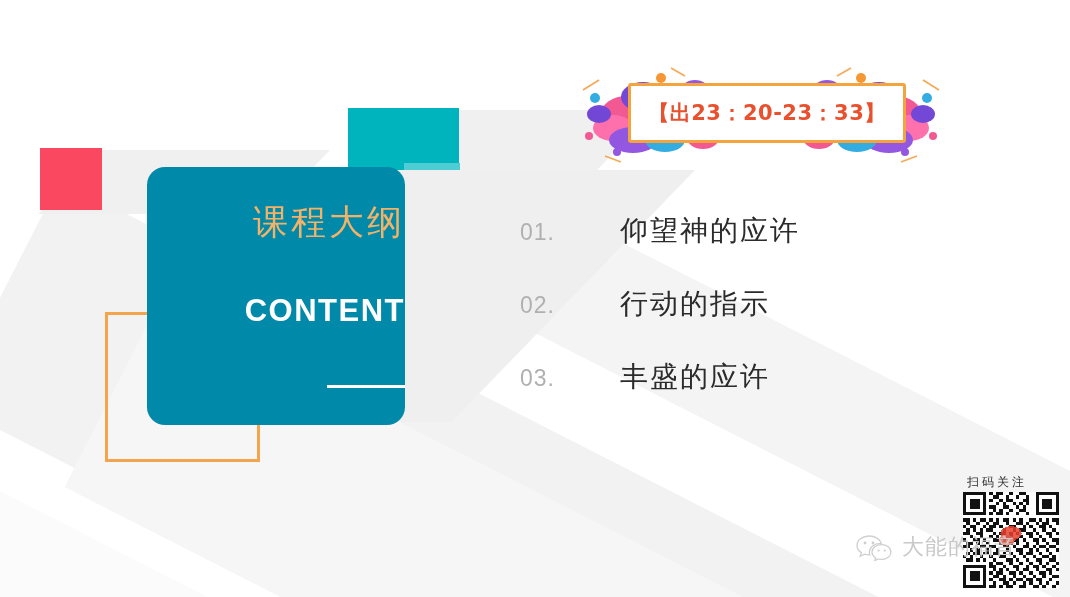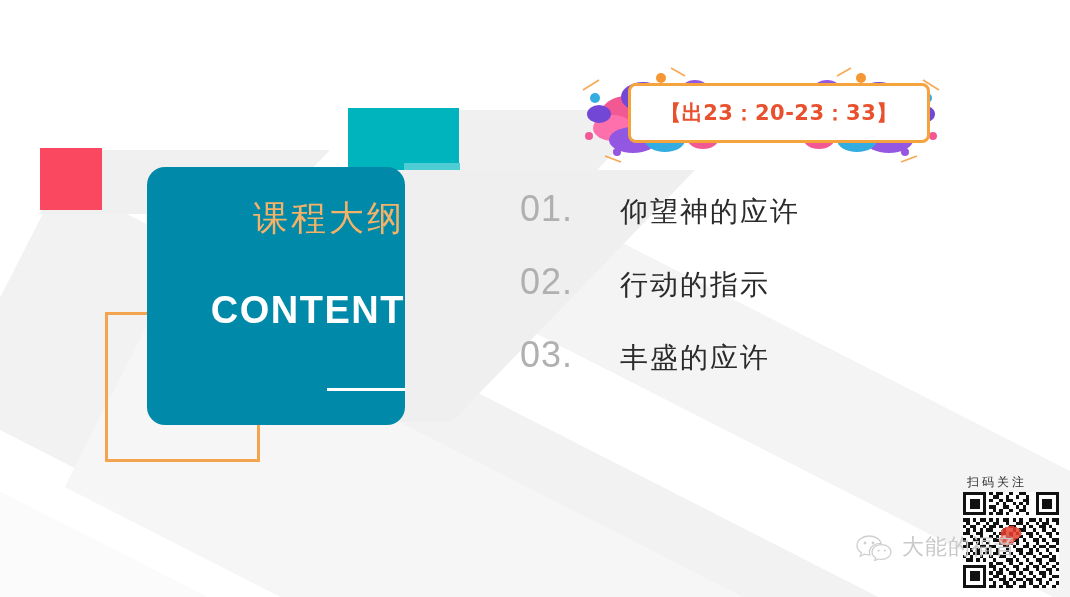--- a/index.html
+++ b/index.html
@@ -126,21 +126,21 @@
   .card-cn {
     color: #f3b268;
     font-size: 35px;
     letter-spacing: 3px;
     font-family: "DejaVu Serif", "Liberation Serif", serif;
     line-height: 1;
     margin-bottom: 22px;
   }
   .card-en {
     color: #ffffff;
-    font-size: 38px;
+    font-size: 31px;
     font-weight: bold;
     letter-spacing: 1.5px;
     line-height: 1;
   }
   .card-rule {
     margin-top: 26px;
     width: 78px;
     height: 3px;
     background: #ffffff;
   }
@@ -149,24 +149,24 @@
   .ribbon {
     position: absolute;
     left: 565px; top: 62px;
     width: 392px; height: 102px;
     z-index: 6;
   }
   .ribbon svg { display: block; }
   .ribbon-box {
     position: absolute;
     left: 63px; top: 21px;
-    width: 302px; height: 60px;
+    width: 278px; height: 60px;
     background: #ffffff;
     border: 3px solid #f5a33c;
-    border-radius: 8px;
+    border-radius: 3px;
     box-sizing: border-box;
     display: flex;
     align-items: center;
     justify-content: center;
     z-index: 3;
   }
   .ribbon-text {
     color: #e8502e;
     font-size: 21px;
     font-weight: bold;
@@ -182,30 +182,31 @@
     width: 430px;
     z-index: 6;
   }
   .outline-item {
     display: flex;
     align-items: baseline;
     height: 73px;
   }
   .item-num {
     color: #b0b0b0;
-    font-size: 36px;
+    font-size: 23px;
     width: 100px;
     letter-spacing: 1px;
     font-family: "Liberation Sans", sans-serif;
   }
   .item-label {
     color: #2b2b2b;
     font-size: 28px;
     letter-spacing: 2px;
     font-family: "DejaVu Serif", "Liberation Serif", serif;
+    margin-top: 24px;
   }
 
   
   .watermark {
     position: absolute;
     left: 855px; top: 470px;
     width: 215px; height: 125px;
     z-index: 7;
   }
   .scan-label {

